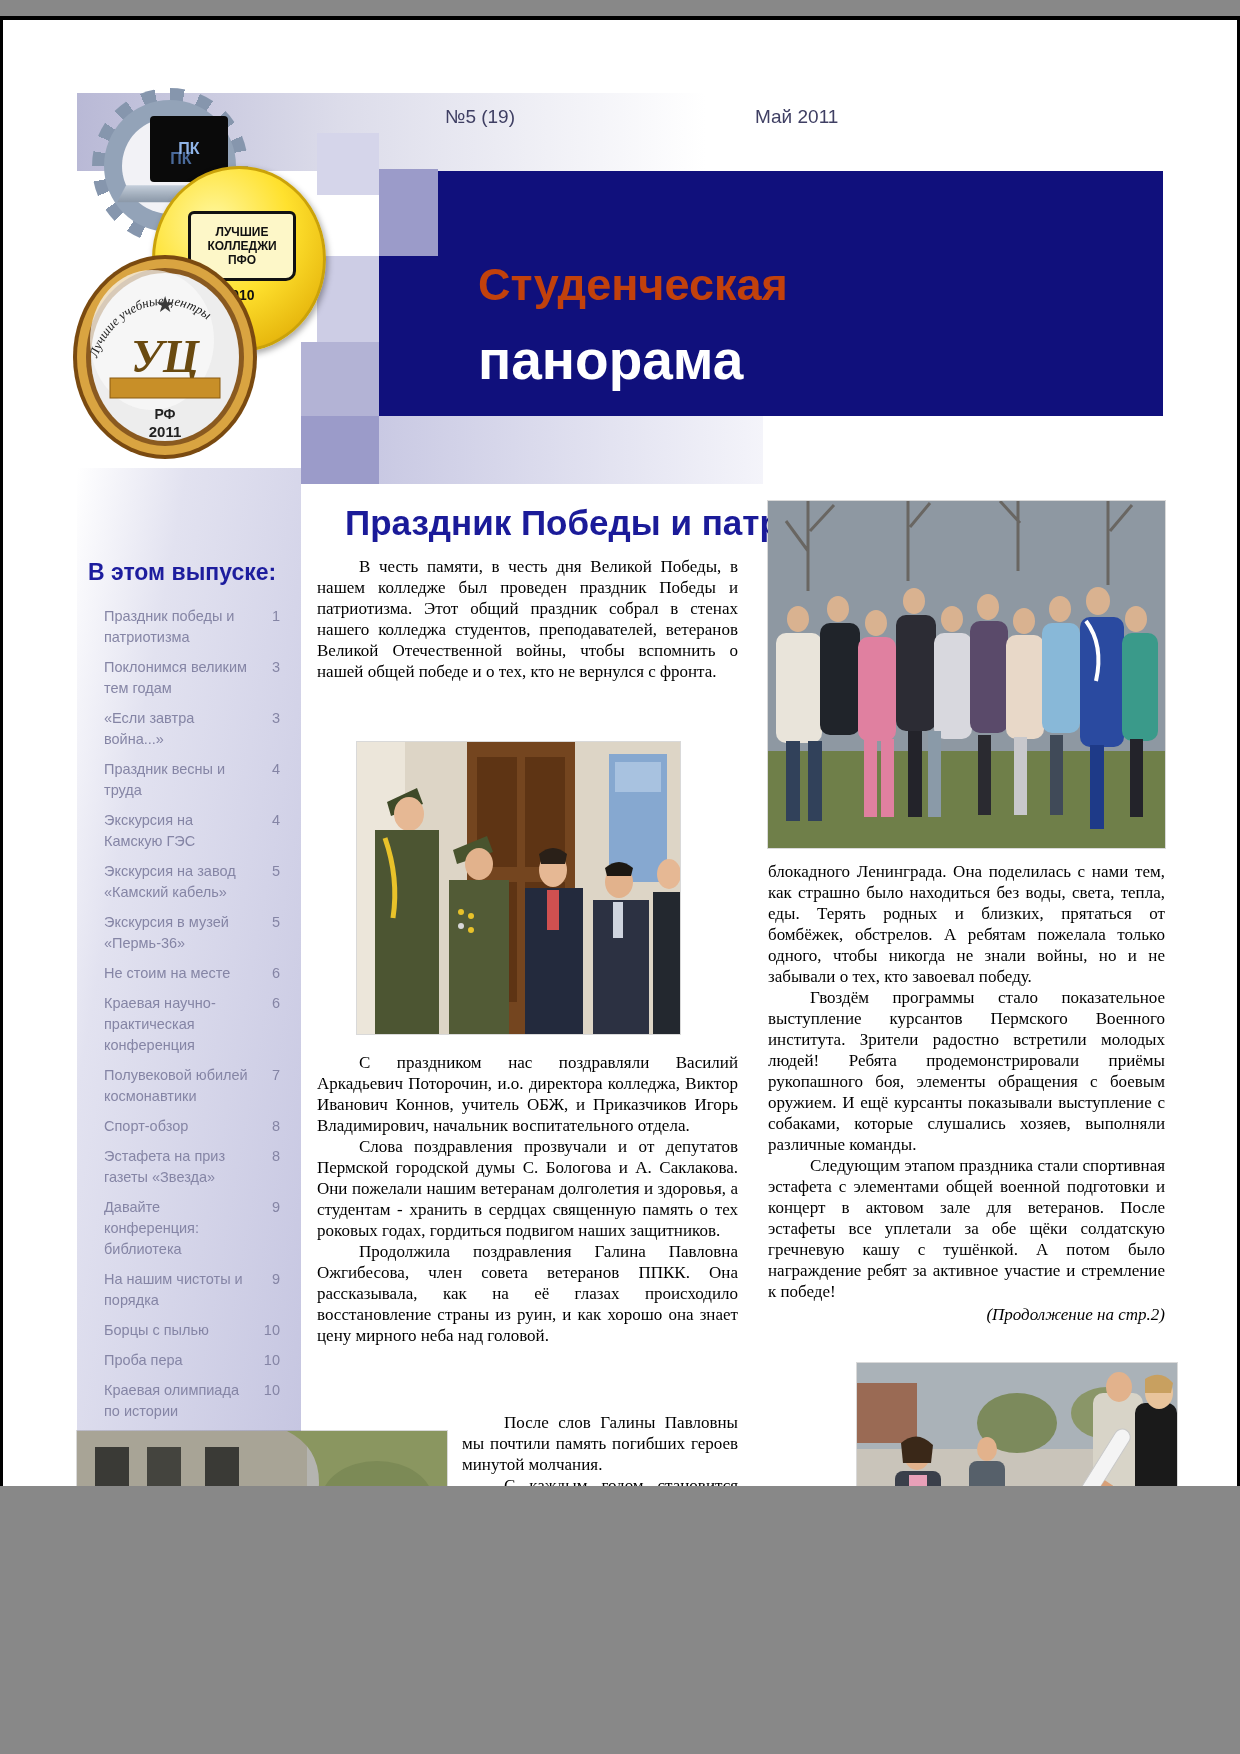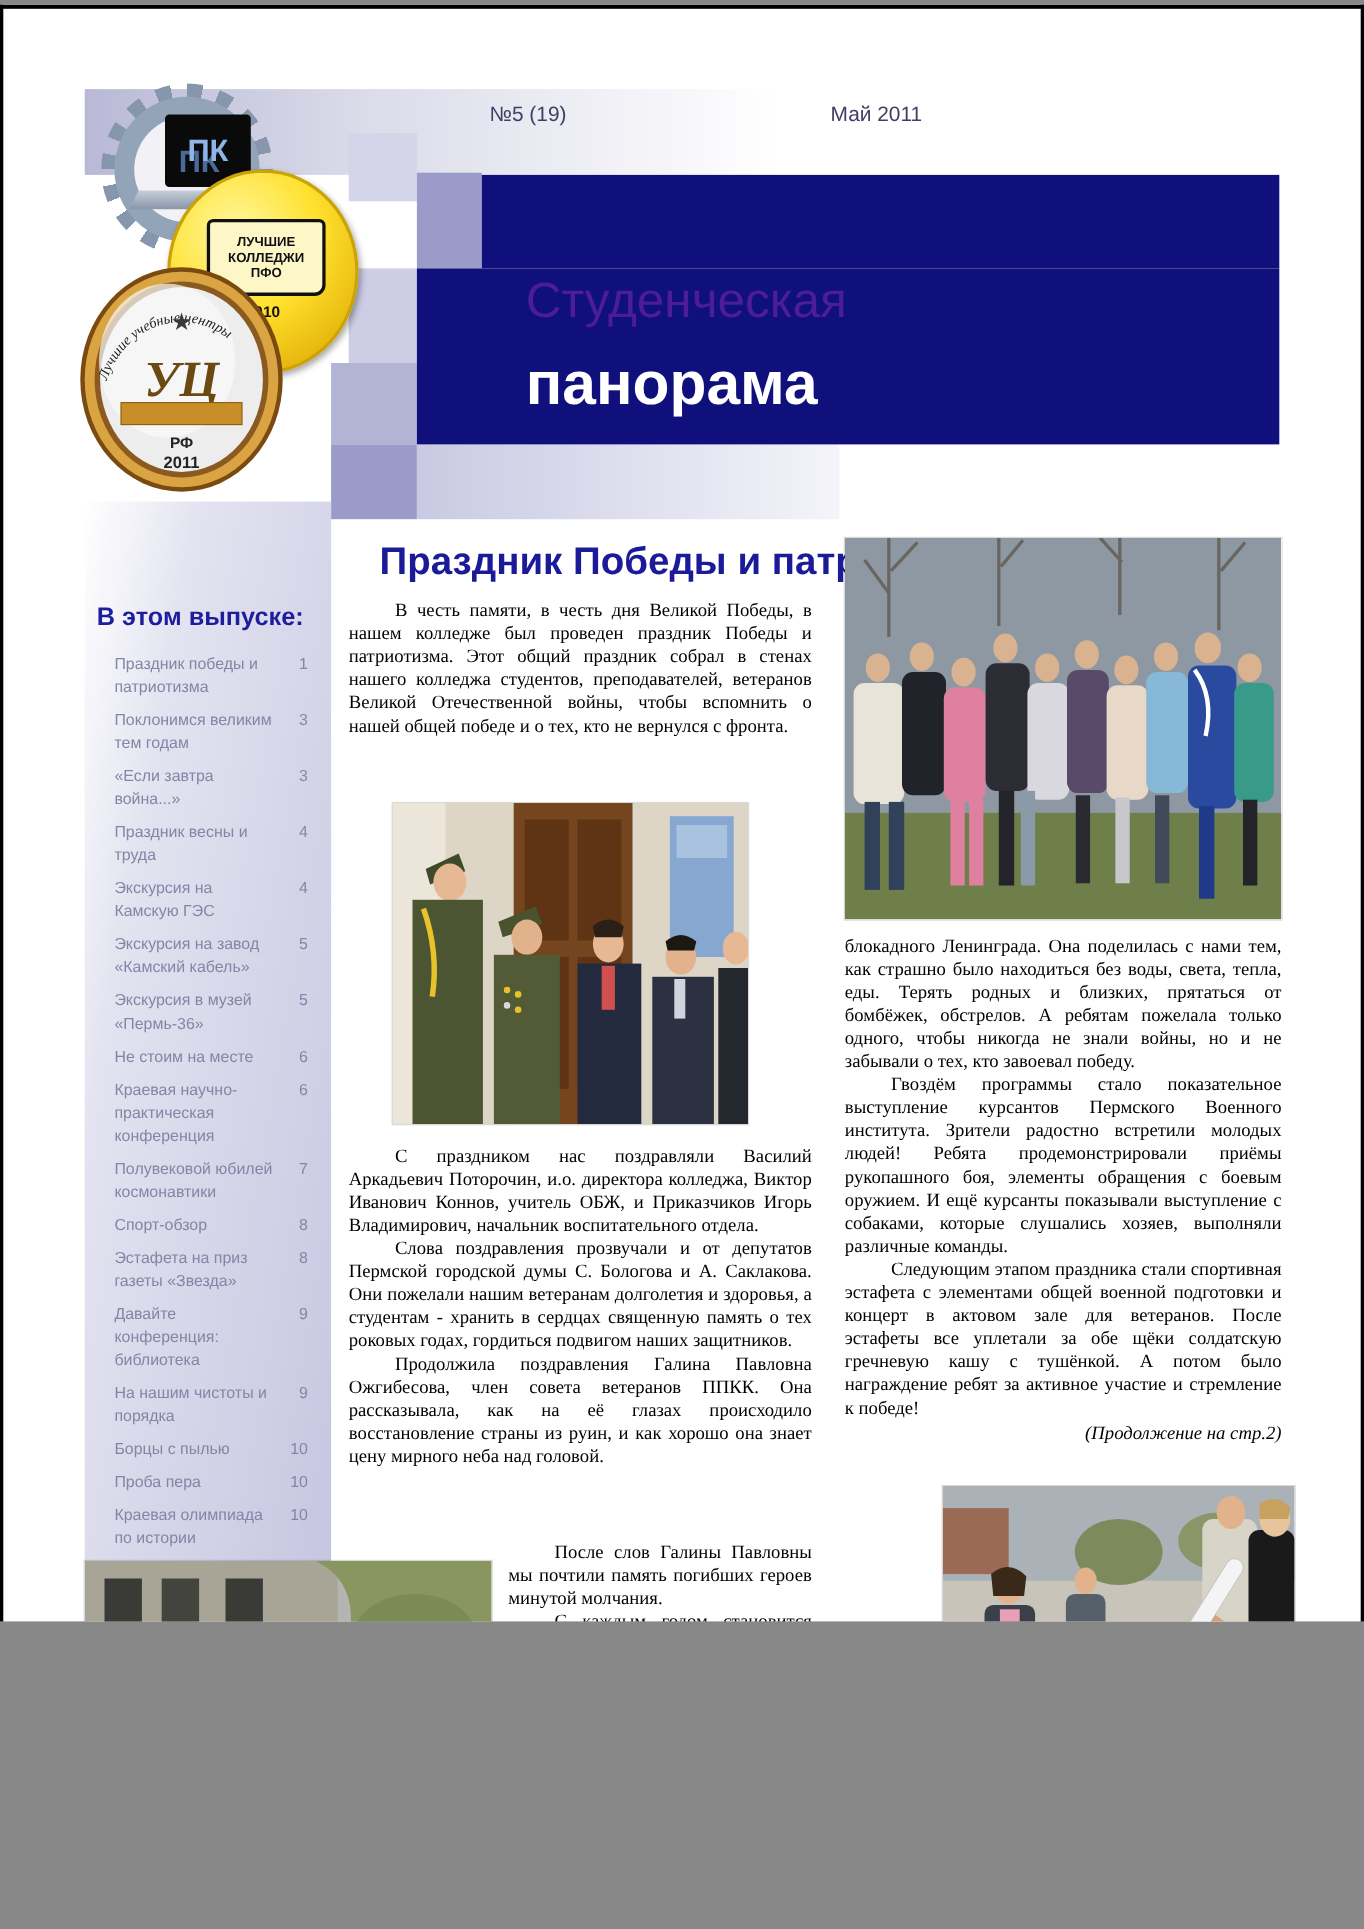--- a/index.html
+++ b/index.html
@@ -1,52 +1,52 @@
 <!DOCTYPE html>
 <html><head>
 <meta charset="utf-8">
 <style>
   html,body{margin:0;padding:0;background:#888;}
-  #page{position:relative;width:1240px;height:1470px;background:#ffffff;margin:4px auto;
+  #page{position:relative;width:1240px;height:1470px;background:#ffffff;margin:16px auto;
         overflow:hidden;font-family:"Liberation Sans",sans-serif;}
   .abs{position:absolute;}
   
   .border-top{left:0;top:0;width:1240px;height:4px;background:#000;}
   .border-left{left:0;top:0;width:3px;height:1490px;background:#000;}
   .border-right{left:1237px;top:0;width:3px;height:1490px;background:#000;}
   
   .mast-band{left:77px;top:77px;width:873px;height:78px;
              background:linear-gradient(to right,#b9b9d6 0%,#dcdcea 30%,#ffffff 72%);}
   .issue-no{left:445px;top:90px;font-size:19px;color:#3f3f63;}
   .issue-date{left:755px;top:90px;font-size:19px;color:#3f3f63;}
   .navy{background:#10107c;}
   .navy-strip{left:438px;top:155px;width:725px;height:85px;}
   .navy-main{left:379px;top:240px;width:784px;height:160px;}
   .college-name{left:478px;top:182px;width:660px;color:#fff;font-size:20px;font-weight:bold;}
-  .brand1{left:478px;top:246px;color:#4c1d95;font-size:45px;font-weight:normal;line-height:1;}
+  .brand1{left:478px;top:246px;color:#c2410c;font-size:45px;font-weight:bold;line-height:1;}
   .brand2{left:478px;top:317px;color:#fff;font-size:55px;font-weight:bold;line-height:1;}
   .step{position:absolute;}
   .step1{left:317px;top:117px;width:62px;height:62px;background:#d5d5ea;}
   .step2{left:379px;top:153px;width:59px;height:87px;background:#9b9bc9;}
   .step3{left:317px;top:240px;width:62px;height:86px;background:#cdcde5;}
   .step4{left:301px;top:326px;width:78px;height:74px;background:#b3b3d5;}
   .step5{left:301px;top:400px;width:78px;height:68px;background:#9b9bc9;}
   .step-band{left:379px;top:400px;width:384px;height:68px;
              background:linear-gradient(to right,#c9c9e3,#f4f4fa);}
   
   .gear-logo{left:88px;top:70px;width:168px;height:172px;}
   .gear-ring{position:absolute;left:4px;top:2px;width:156px;height:156px;border-radius:50%;
     background:repeating-conic-gradient(#8696ad 0deg 11deg,rgba(134,150,173,0) 11deg 22.5deg);}
   .gear-ring2{position:absolute;left:16px;top:14px;width:132px;height:132px;border-radius:50%;
     background:#93a3b8;}
   .gear-hole{position:absolute;left:34px;top:32px;width:96px;height:96px;border-radius:50%;
     background:#f2f2f6;}
   .gear-screen{position:absolute;left:62px;top:30px;width:78px;height:66px;background:#0a0a0a;
     border-radius:4px;display:flex;align-items:center;justify-content:center;}
-  .gear-pk{color:#8fb4e8;font-size:28px;font-weight:bold;
+  .gear-pk{color:#8fb4e8;font-size:16px;font-weight:bold;
     text-shadow:-8px 10px 0 #4a6a9a;}
   .gear-base{position:absolute;left:34px;top:96px;width:100px;height:22px;background:
     linear-gradient(#c6d0dc,#8b98a8);transform:perspective(80px) rotateX(40deg);}
   .medal-gold{left:152px;top:150px;width:168px;height:180px;border-radius:50%;
     background:radial-gradient(circle at 35% 30%,#fff7a0,#ffe12e 45%,#e8b90f 78%,#b8860b);
     border:3px solid #caa20a;box-shadow:2px 3px 6px rgba(0,0,0,.35);}
   .gold-book{position:absolute;left:33px;top:42px;width:102px;height:64px;background:#fdf7c8;
     border:3px solid #111;border-radius:6px 6px 10px 10px;display:flex;flex-direction:column;
     align-items:center;justify-content:center;font-size:12px;font-weight:bold;color:#111;
     line-height:14px;text-align:center;}

